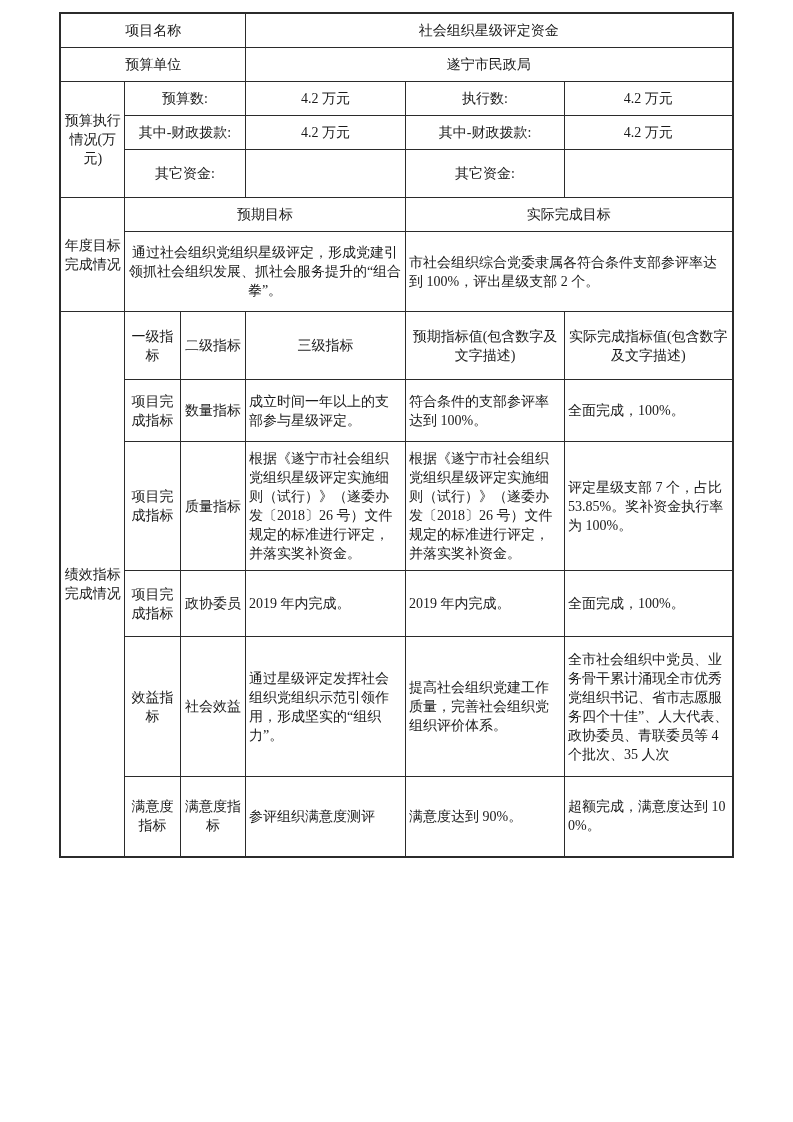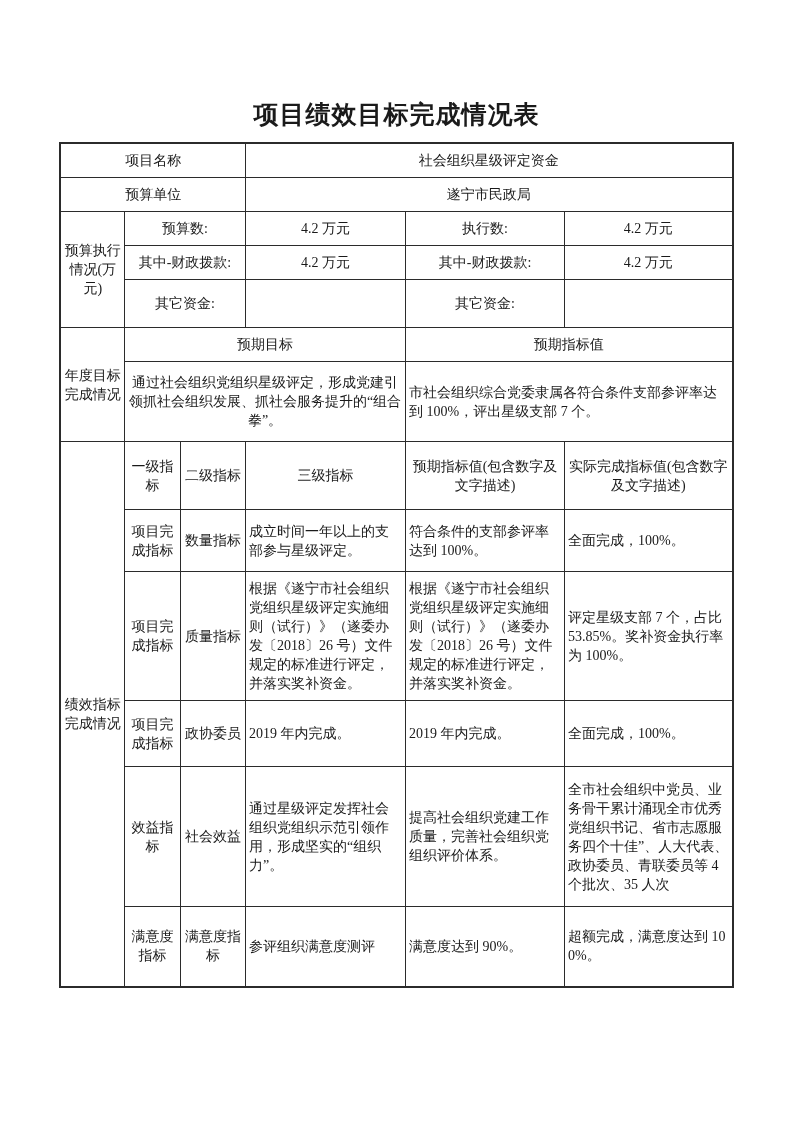--- a/index.html
+++ b/index.html
@@ -56,21 +56,20 @@
     font-size: 11px;
     line-height: 14px;
     font-family: "Liberation Sans", sans-serif;
   }
 </style>
 </head>
 <body>
 
 <div class="page">
 
-  <h1 class="title">项目绩效目标完成情况表</h1>
 
   <table class="report">
     <colgroup>
       <col style="width:64px">
         <col style="width:56px">
         <col style="width:65px">
       <col style="width:160px">
         <col style="width:159px">
         <col style="width:168px">
     </colgroup>
@@ -102,25 +101,25 @@
     <tr style="height:48px">
       <td colspan="2" class="c">其它资金:</td>
       <td class="c"></td>
       <td class="c">其它资金:</td>
       <td class="c"></td>
     </tr>
 
     <tr style="height:24px">
       <td rowspan="2" class="c">年度目标完成情况</td>
       <td colspan="3" class="c">预期目标</td>
-      <td colspan="2" class="c">预期指标值</td>
+      <td colspan="2" class="c">实际完成目标</td>
     </tr>
     <tr style="height:80px">
       <td colspan="3" class="c">通过社会组织党组织星级评定，形成党建引领抓社会组织发展、抓社会服务提升的“组合拳”。</td>
-      <td colspan="2" class="l">市社会组织综合党委隶属各符合条件支部参评率达到 100%，评出星级支部 7 个。</td>
+      <td colspan="2" class="l">市社会组织综合党委隶属各符合条件支部参评率达到 100%，评出星级支部 2 个。</td>
     </tr>
 
     <tr style="height:68px">
       <td rowspan="6" class="c">绩效指标完成情况</td>
       <td class="c">一级指标</td>
       <td class="c">二级指标</td>
       <td class="c">三级指标</td>
       <td class="c">预期指标值(包含数字及文字描述)</td>
       <td class="c">实际完成指标值(包含数字及文字描述)</td>
     </tr>

